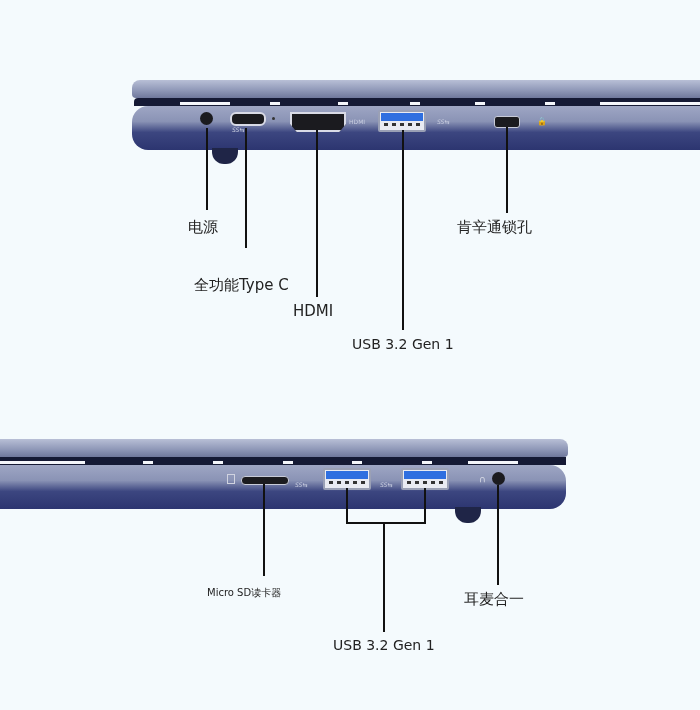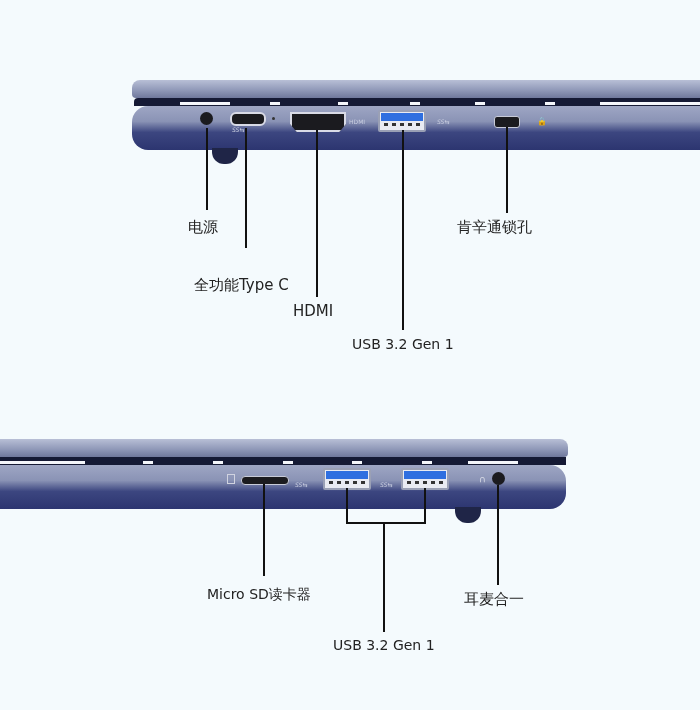--- a/index.html
+++ b/index.html
@@ -89,15 +89,15 @@
 <div class="abs" style="left:479px;top:474px;font-size:9px;color:#d8dbe6;">∩</div>
 <div class="abs" style="left:492px;top:472px;width:13px;height:13px;border-radius:50%;background:#1b1b1f;"></div>
 
 <div class="line" style="left:263px;top:484px;width:2px;height:92px;"></div>
 <div class="line" style="left:346px;top:488px;width:2px;height:36px;"></div>
 <div class="line" style="left:424px;top:488px;width:2px;height:36px;"></div>
 <div class="line" style="left:346px;top:522px;width:80px;height:2px;"></div>
 <div class="line" style="left:383px;top:522px;width:2px;height:110px;"></div>
 <div class="line" style="left:497px;top:485px;width:2px;height:100px;"></div>
 
-<div class="label" style="left:207px;top:586px;font-size:14px;">Micro SD读卡器</div>
+<div class="label" style="left:207px;top:586px;font-size:10px;">Micro SD读卡器</div>
 <div class="label" style="left:333px;top:637px;font-size:14px;">USB 3.2 Gen 1</div>
 <div class="label" style="left:464px;top:590px;">耳麦合一</div>
 
 </body></html>

